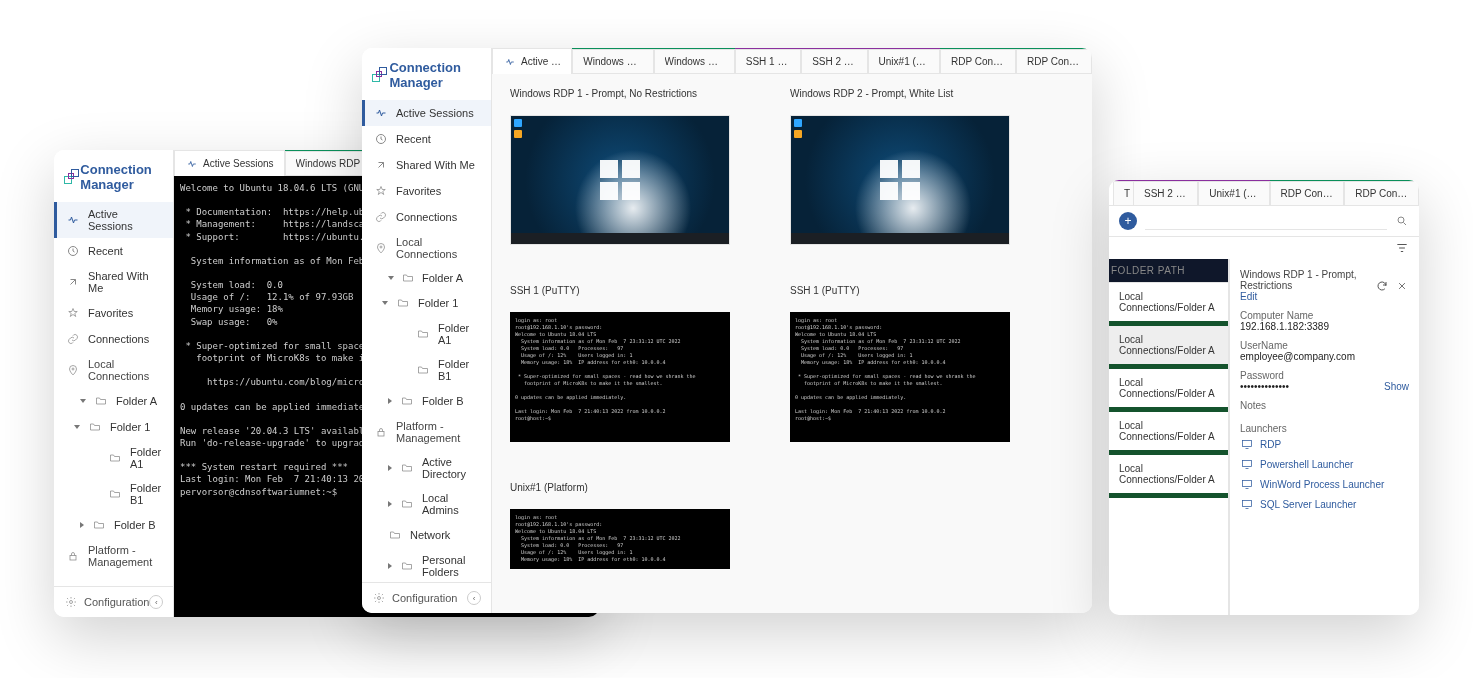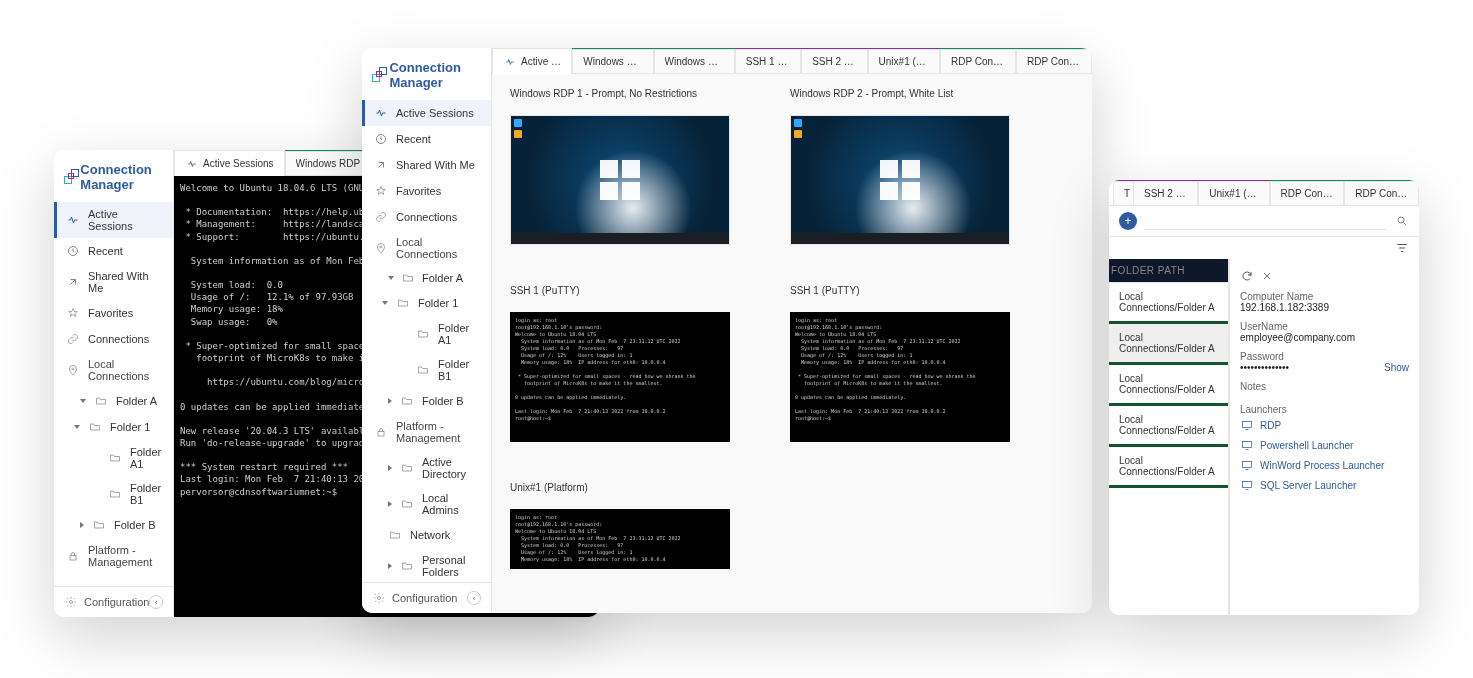--- a/index.html
+++ b/index.html
@@ -68,21 +68,21 @@
   .detail-pane .hdr .ttl-line{display:flex;flex-direction:column}
   .detail-pane .hdr .sec-title{color:#444}
   .detail-pane .link{color:var(--link);cursor:pointer}
   .detail-pane .lbl{color:#666;margin-top:8px}
   .detail-pane .val{color:#222}
   .launchers{margin-top:12px}
   .launchers .row{display:flex;align-items:center;gap:6px;padding:3px 0;color:var(--link);cursor:pointer}
   
   .tbl{font-size:10px}
   .tbl .thead{color:#888;padding:6px 2px;background:#0f172a;border-bottom:1px solid var(--border);font-size:10px;letter-spacing:.5px}
-  .tbl .row{padding:8px 10px;border-bottom:3px solid #14532d;cursor:pointer}
+  .tbl .row{padding:8px 10px;border-bottom:5px solid #14532d;cursor:pointer}
   .tbl .row.active{background:#eee}
   
   .toolbar{display:flex;align-items:center;gap:8px;padding:6px 10px;border-bottom:1px solid var(--border);background:#fff}
   .round-btn{width:18px;height:18px;border-radius:50%;background:var(--accent);color:#fff;display:flex;align-items:center;justify-content:center;font-size:12px;cursor:pointer}
   .searchbox{flex:1;border:none;border-bottom:1px solid var(--border);font-size:11px;padding:2px 2px;outline:none}
   .filterbtn{cursor:pointer;color:#555}
   .caret{display:inline-block;width:0;height:0;border-left:3px solid transparent;border-right:3px solid transparent;border-top:4px solid #777}
   .caret-r{display:inline-block;width:0;height:0;border-top:3px solid transparent;border-bottom:3px solid transparent;border-left:4px solid #777}
   svg{display:block}
 </style>
@@ -644,20 +644,24 @@
       <div id="tbl-rows">
           <div class="row">Local Connections/Folder A</div>
           <div class="row active">Local Connections/Folder A</div>
           <div class="row">Local Connections/Folder A</div>
           <div class="row">Local Connections/Folder A</div>
           <div class="row">Local Connections/Folder A</div>
         </div>
     </div>
     <div class="detail-pane" style="flex:1">
       <div class="hdr">
+        <div class="ttl-line">
+          <span class="sec-title" style="font-size:10px">Windows RDP 1 - Prompt, Restrictions</span>
+          <span class="link">Edit</span>
+        </div>
         <span style="display:flex;gap:6px">
           <span class="icon">
               <svg width="12" height="12" viewBox="0 0 24 24">
                 <path d="M20 12a8 8 0 10-2.3 5.6M20 4v6h-6" stroke="#555" stroke-width="2" fill="none"></path>
               </svg>
             </span>
           <span class="icon">
               <svg width="10" height="10" viewBox="0 0 24 24">
                 <path d="M5 5l14 14M19 5L5 19" stroke="#555" stroke-width="2"></path>
               </svg>

